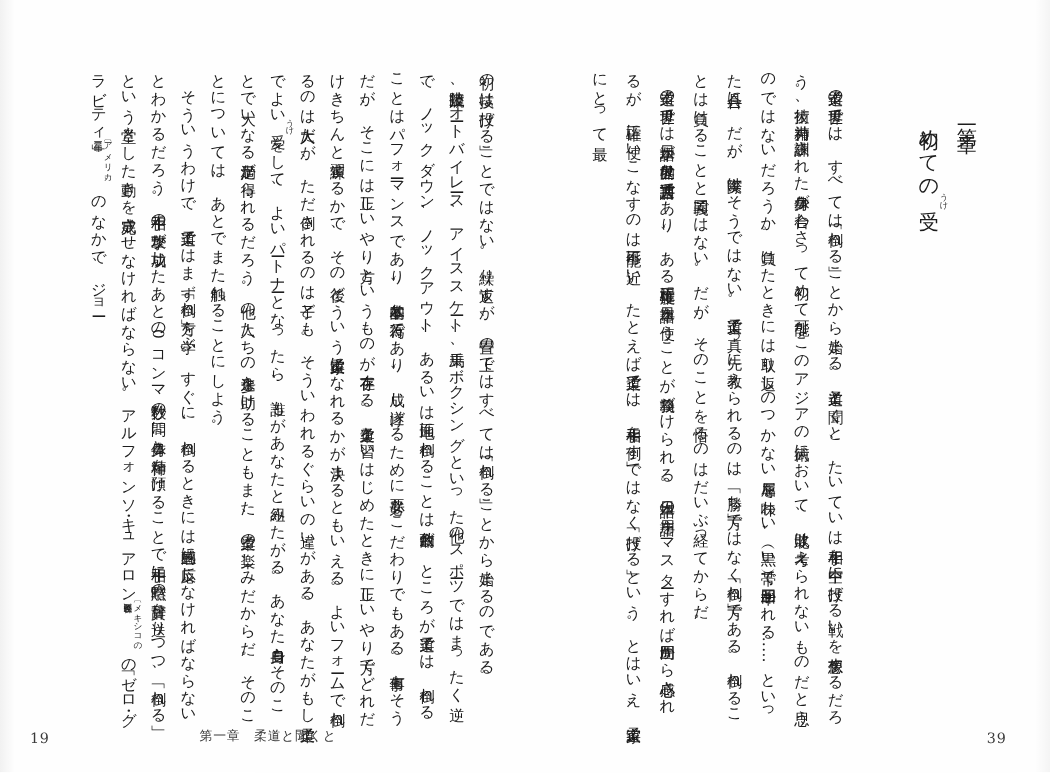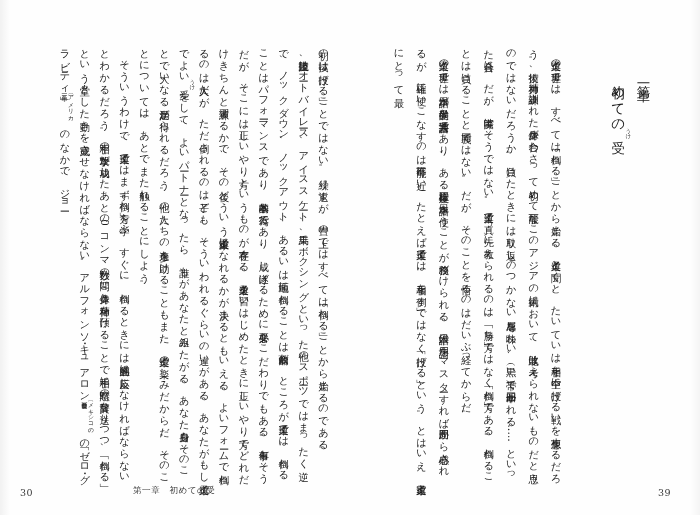--- a/index.html
+++ b/index.html
@@ -56,22 +56,22 @@
 <body>
 
 <div class="spread">
 
   <div class="page page-left">
     <div class="vtext left-body">
       <p class="para">初の技は「投げる」ことではない。繰り返すが、畳の上ではすべては「倒れる」ことから始まるのである。</p>
       <p class="para"><span>　陸上競技、オートバイレース、アイススケート、乗馬、ボクシングといった他のスポーツではまったく逆で、ノックダウン、ノックアウト、あるいは地面に倒れることは致命的だ。ところが柔道では、倒れることはパフォーマンスであり、基本的な行為であり、成し遂げるために必要なこだわりでもある。何事もそうだが、そこには正しいやり方というものが存在する。柔道を習いはじめたときに正しいやり方でどれだけきちんと練習するかで、その後どういう柔道家になれるかが決まるともいえる。よいフォームで倒れるのは大人だが、ただ倒されるのは子ども。そういわれるぐらいの違いがある。あなたがもし柔道でよい</span><ruby><span>受</span><rt>うけ</rt></ruby><span>をして、よいパートナーとなったら、誰もがあなたと組みたがる。あなた自身もそのことで大いなる満足が得られるだろう。他の人たちの進歩を助けることもまた、柔道の楽しみだからだ。そのことについては、あとでまた触れることにしよう。</span></p>
       <p class="para"><span>　そういうわけで、柔道ではまず「倒れ方」を学ぶ。すぐに、倒れるときには直感的に反応しなければならないとわかるだろう。相手の攻撃が成功したあとの0コンマ数秒の間に身体と精神を預けることで相手に暗黙の賛辞を送りつつ、「倒れる」という堂々とした動きを完成させなければならない。アルフォンソ・キュアロン</span><span class="warichu"><span class="wline">〔メキシコの</span><span class="wline">映画監督〕</span></span><span>の「ゼロ・グラビティ」</span><span class="warichu"><span class="wline">〔アメリカ、</span><span class="wline">二〇一三年〕</span></span><span>のなかで、ジョー</span></p>
     </div>
-    <div class="folio folio-left">30</div>
-    <div class="running-head">第一章　初めての受</div>
+    <div class="folio folio-left">19</div>
+    <div class="running-head">第一章　柔道と聞くと</div>
   </div>
 
   <div class="page page-right">
     <div class="vtext right-body">
       <div class="chapter-heading">
         <div class="chapter-number">第一章</div>
         <div class="chapter-title"><span>初めての</span><ruby><span>受</span><rt>うけ</rt></ruby></div>
       </div>
       <p class="para">　柔道の世界では、すべては「倒れる」ことから始まる。柔道と聞くと、たいていは相手を空中に投げる戦いを想像するだろう。技術、精神力、訓練された身体が合わさって初めて可能なこのアジアの武術において、敗北は考えられないものだと思うのではないだろうか。負けたときには取り返しのつかない屈辱を味わい、（黒い）帯で三十回叩かれる……といった具合に。だが、実際はそうではない。柔道で真っ先に教えられるのは、「勝ち方」ではなく「倒れ方」である。倒れることは負けることと同義ではない。だが、そのことを悟るのはだいぶ経ってからだ。</p>
       <p class="para">　柔道の世界では日本語が世界的な共通言語であり、ある程度正確に日本語を使うことが義務づけられる。日本語の用語をマスターすれば周囲から感心されるが、正確に使いこなすのは不可能に近い。たとえば柔道では、相手を「倒す」ではなく「投げる」という。とはいえ、柔道家にとって最</p>

